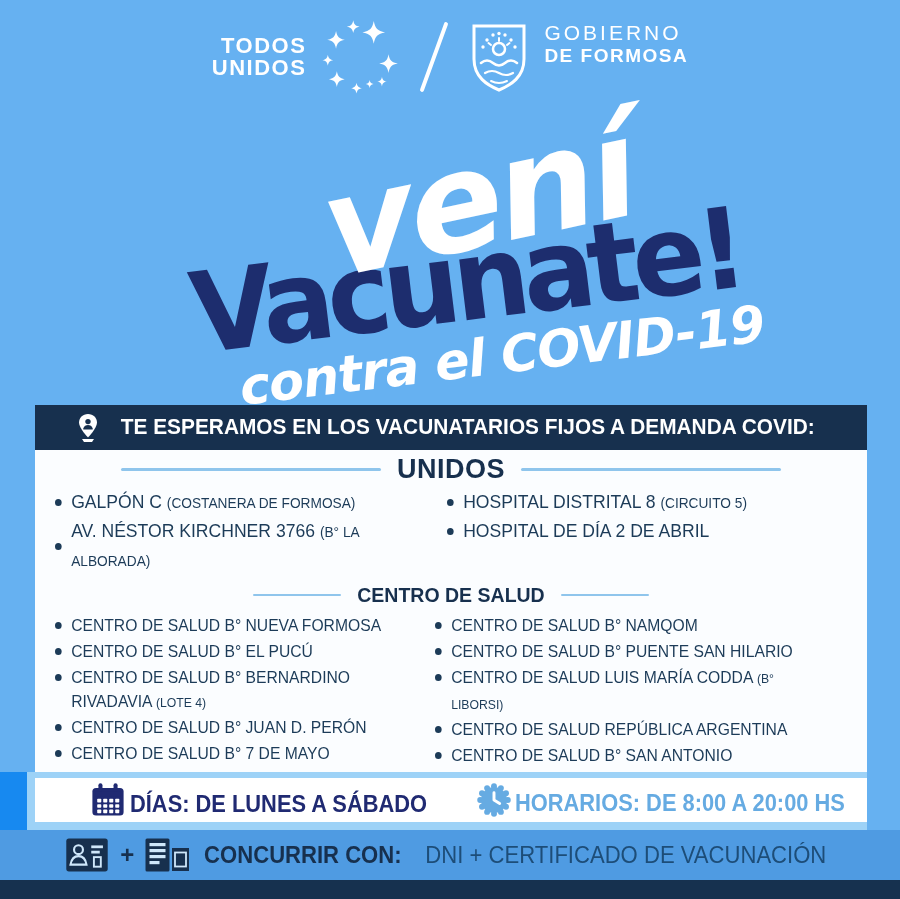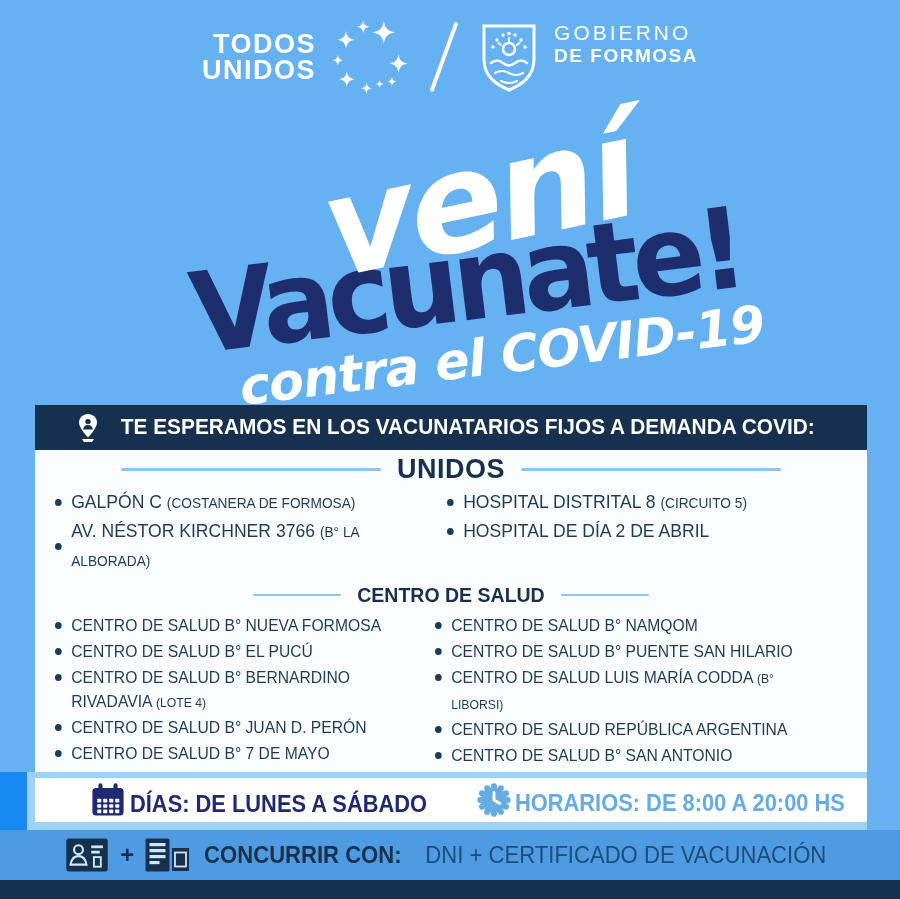--- a/index.html
+++ b/index.html
@@ -8,21 +8,21 @@
     --light-blue-text:#66abe2; --rule-blue:#8fc5ec; --body-text:#1c3b58;
   }
   *{margin:0;padding:0;box-sizing:border-box;}
   html,body{width:900px;height:899px;overflow:hidden;}
   body{font-family:"Liberation Sans", sans-serif; background:var(--background);}
   .stage{position:relative;width:900px;height:899px;background:var(--background);overflow:hidden;}
 
   
   .brand{position:absolute;top:16px;left:0;width:100%;display:flex;justify-content:center;align-items:center;gap:22px;color:#fff;}
   .brand-left{display:flex;align-items:center;gap:12px;}
-  .todos{text-align:right;font-weight:bold;font-size:27px;line-height:0.98;letter-spacing:1.5px;}
+  .todos{text-align:right;font-weight:bold;font-size:22px;line-height:0.98;letter-spacing:1.5px;}
   .stars-logo{width:82px;height:82px;}
   .slash{width:4px;height:74px;background:#fff;border-radius:2px;transform:rotate(20deg);margin:0 10px;}
   .brand-right{display:flex;gap:14px;}
   .shield-logo{width:62px;height:72px;}
   .gob-line1{font-size:21px;letter-spacing:3px;font-weight:400;line-height:1.15;}
   .gob-line2{font-size:19px;font-weight:bold;letter-spacing:1.5px;line-height:1.15;}
 
   
   .hero{position:absolute;top:0;left:0;width:100%;height:405px;}
   .hero-veni{position:absolute;left:322px;top:118px;font-size:138px;font-style:italic;font-weight:bold;color:#fff;

